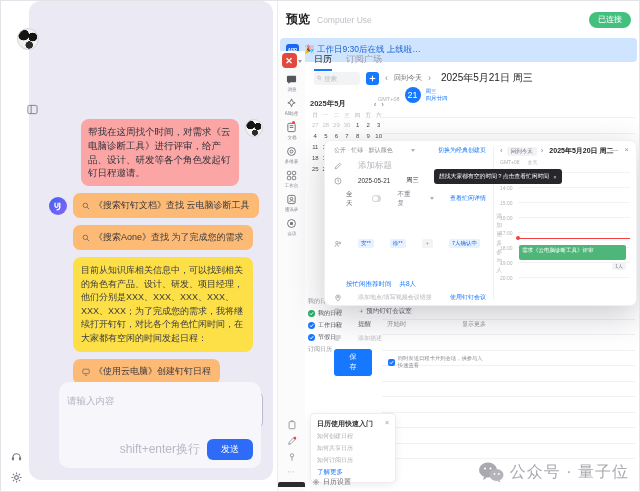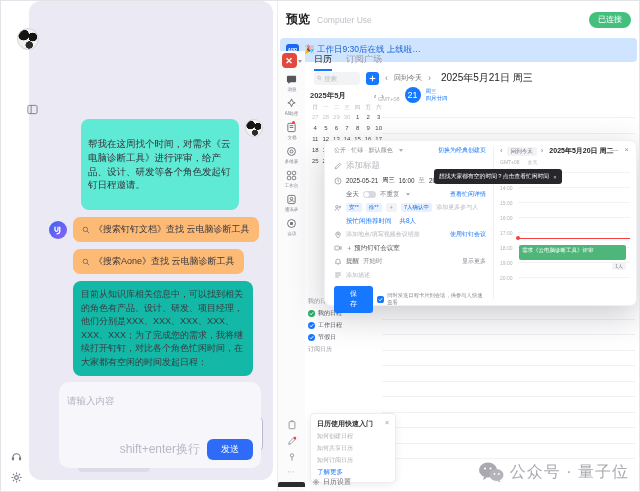--- a/index.html
+++ b/index.html
@@ -11,29 +11,29 @@
 .chat-wrap{position:absolute;left:0;top:0;width:274px;height:492px;background:#fff}
 .chat-panel{position:absolute;left:28px;top:0;width:244px;height:479px;background:#ebeaf4;border-radius:12px;overflow:hidden}
 .rail-avatar{position:absolute;left:16px;top:27px;width:22px;height:22px;z-index:5}
 .dog{border-radius:50%;background:
  radial-gradient(circle at 28% 30%,#141414 26%,transparent 28%),
  radial-gradient(circle at 74% 40%,#141414 22%,transparent 24%),
  radial-gradient(circle at 56% 80%,#2a2a2a 18%,transparent 20%),#f2f1ee;border:1px solid #d4d4d8}
 .rail-icon{position:absolute;color:#7b7b85;z-index:5}
 .chat-body{position:absolute;left:0;top:0;right:0;bottom:0;padding:118px 10px 8px 20px;display:flex;flex-direction:column;gap:7px}
 .msg-row-user{display:flex;justify-content:flex-end;align-items:flex-start;gap:6px}
-.bubble-user{max-width:158px;background:#5eead4;border-radius:8px;padding:18px 7px;font-size:9.5px;line-height:1.45;color:#33333b}
+.bubble-user{max-width:158px;background:#fca5a5;border-radius:8px;padding:6px 7px;font-size:9.5px;line-height:1.45;color:#33333b}
 .mini-avatar{width:18px;height:18px;flex:0 0 auto}
 .ai-row{display:flex;align-items:center;gap:6px}
 .ai-logo{width:18px;height:18px;border-radius:50%;background:linear-gradient(135deg,#3e63f2,#8a63f6);display:flex;align-items:center;justify-content:center;flex:0 0 auto}
 .pill{display:flex;align-items:center;gap:4px;background:#fdba74;border-radius:7px;padding:5px 8px;font-size:9px;color:#3a3a42;width:fit-content;border:1px solid transparent}
 .pill.indent{margin-left:24px}
 .pill.hl{background:#fbfbfd;border:1px solid #b9b9c9}
 .pill svg{flex:0 0 auto}
-.para{margin-left:24px;background:#14b8a6;border-radius:8px;padding:7px 8px;font-size:9px;line-height:1.5;color:#3a3a42;max-width:180px}
+.para{margin-left:24px;background:#fde047;border-radius:8px;padding:7px 8px;font-size:9px;line-height:1.5;color:#3a3a42;max-width:180px}
 .loading{display:flex;align-items:center;gap:5px;margin-left:24px;margin-top:4px}
 .skel{width:72px;height:8px;border-radius:4px;background:#dcdbe6}
 .input-card{position:absolute;left:30px;right:12px;bottom:12px;height:86px;background:#f7f6fb;border-radius:10px;padding:8px}
 .input-card input{width:100%;border:0;background:transparent;outline:none;font-size:9.5px;color:#444;font-family:"Liberation Sans",sans-serif}
 .input-card input::placeholder{color:#b6b4c2}
 .input-foot{position:absolute;right:8px;bottom:8px;display:flex;align-items:center;gap:7px}
 .hint{font-size:12px;color:#b9b7c4}
 .send-btn{background:#2e6bf6;color:#fff;font-size:9px;border:0;border-radius:6px;padding:4px 14px;cursor:pointer}
 
 
@@ -66,21 +66,21 @@
 .toolbar{position:absolute;left:36px;top:20px;right:4px;display:flex;align-items:center;gap:6px}
 .search-box{width:46px;height:13px;background:#f2f3f5;border-radius:3px;display:flex;align-items:center;gap:2px;padding:0 3px}
 .search-box input{width:100%;border:0;background:transparent;outline:none;font-size:6.5px;color:#666}
 .search-box input::placeholder{color:#c0c0c6}
 .plus-btn{width:13px;height:13px;background:#1677ff;border-radius:3px;display:flex;align-items:center;justify-content:center;cursor:pointer}
 .nav-arrow{font-size:9px;color:#8a8a92;cursor:pointer;line-height:1}
 .today-lbl{font-size:7px;color:#6b6b73;cursor:pointer}
 .date-lbl{font-size:10px;font-weight:normal;color:#222;margin-left:4px}
 
 
-.minical{position:absolute;left:32px;top:40px;width:74px}
+.minical{position:absolute;left:32px;top:48px;width:74px}
 .mc-head{display:flex;align-items:center;font-size:7.5px;font-weight:bold;color:#333}
 .mc-arrows{margin-left:auto;display:flex;gap:5px;color:#9a9aa2;font-size:8px}
 .mc-grid{display:grid;grid-template-columns:repeat(7,1fr);margin-top:3px;row-gap:2px}
 .mc-grid .wd{font-size:5.5px;color:#b0b0b6;text-align:center}
 .mc-grid .dy{font-size:6px;color:#4a4a52;text-align:center;line-height:9px;height:9px;cursor:pointer}
 .mc-grid .dy.muted{color:#c9c9cf}
 .mc-grid .dy.sel{background:#1677ff;color:#fff;border-radius:50%}
 
 
 .cal-list{position:absolute;left:30px;top:246px;width:70px}
@@ -106,21 +106,21 @@
 .day-meta{display:flex;flex-direction:column;line-height:1.25}
 .day-meta span{font-size:5.5px;color:#1677ff}
 .day-grid{position:absolute;left:104px;top:66px;right:4px;bottom:2px;overflow:hidden}
 .hour-row{position:relative;height:15.5px;border-top:1px solid #f1f1f4}
 
 
 .dialog{position:absolute;left:46px;top:89px;width:313px;height:166px;background:#fff;border-radius:7px;box-shadow:0 10px 34px rgba(20,20,40,.22);z-index:10;border:1px solid #f0f0f2}
 .dlg-winctl{position:absolute;right:7px;top:4px;font-size:8px;color:#9a9aa2;display:flex;gap:6px}
 .dlg-winctl span{cursor:pointer}
 .dlg-form{position:absolute;left:9px;top:5px;width:152px;bottom:6px;font-size:6.5px;color:#55555d}
-.frow{display:flex;align-items:center;gap:4px;margin-bottom:4.5px;position:relative}
+.frow{display:flex;align-items:center;gap:16px;margin-bottom:4.5px;position:relative}
 .ficon{flex:0 0 auto;color:#9a9aa2;display:flex}
 .meta-txt{color:#8a8a92;font-size:6px}
 .caret{width:0;height:0;border-left:2.5px solid transparent;border-right:2.5px solid transparent;border-top:3px solid #b0b0b6;margin-left:2px}
 .link{color:#1677ff;cursor:pointer}
 .rlink{margin-left:auto;color:#1677ff;font-size:6px;cursor:pointer;white-space:nowrap}
 .title-ph{color:#b6b6be;font-size:8.5px}
 .time-txt{font-size:6.3px;color:#333;white-space:nowrap}
 .toggle{width:13px;height:7px;border-radius:4px;background:#d8d8de;position:relative;cursor:pointer}
 .toggle::after{content:"";position:absolute;left:1px;top:1px;width:5px;height:5px;border-radius:50%;background:#fff}
 .chip{background:#e8f1ff;color:#1668dc;font-size:5.5px;border-radius:2px;padding:1px 3px;white-space:nowrap;cursor:pointer}
@@ -197,21 +197,21 @@
               </svg>
             <span>《搜索钉钉文档》查找 云电脑诊断工具</span>
           </div>
         </div>
 
         <div class="pill indent">
           <svg width="8" height="8" viewBox="0 0 10 10">
               <circle cx="4.2" cy="4.2" r="2.8" fill="none" stroke="#6b6b73" stroke-width="1.1"></circle>
               <line x1="6.4" y1="6.4" x2="9" y2="9" stroke="#6b6b73" stroke-width="1.1"></line>
             </svg>
-          <span>《搜索Aone》查找 云电脑诊断工具</span>
+          <span>《搜索Aone》查找 为了完成您的需求</span>
         </div>
 
         <div class="para">目前从知识库相关信息中，可以找到相关的角色有产品、设计、研发、项目经理，他们分别是XXX、XXX、XXX、XXX、XXX、XXX；为了完成您的需求，我将继续打开钉钉，对比各个角色忙闲时间，在大家都有空闲的时间发起日程：</div>
 
         <div class="pill indent">
           <svg width="8" height="8" viewBox="0 0 10 10">
               <rect x="1" y="1.5" width="8" height="5.5" rx="1" fill="none" stroke="#6b6b73"></rect>
               <line x1="3.5" y1="9" x2="6.5" y2="9" stroke="#6b6b73"></line>
             </svg>
           <span>《使用云电脑》创建钉钉日程</span>

